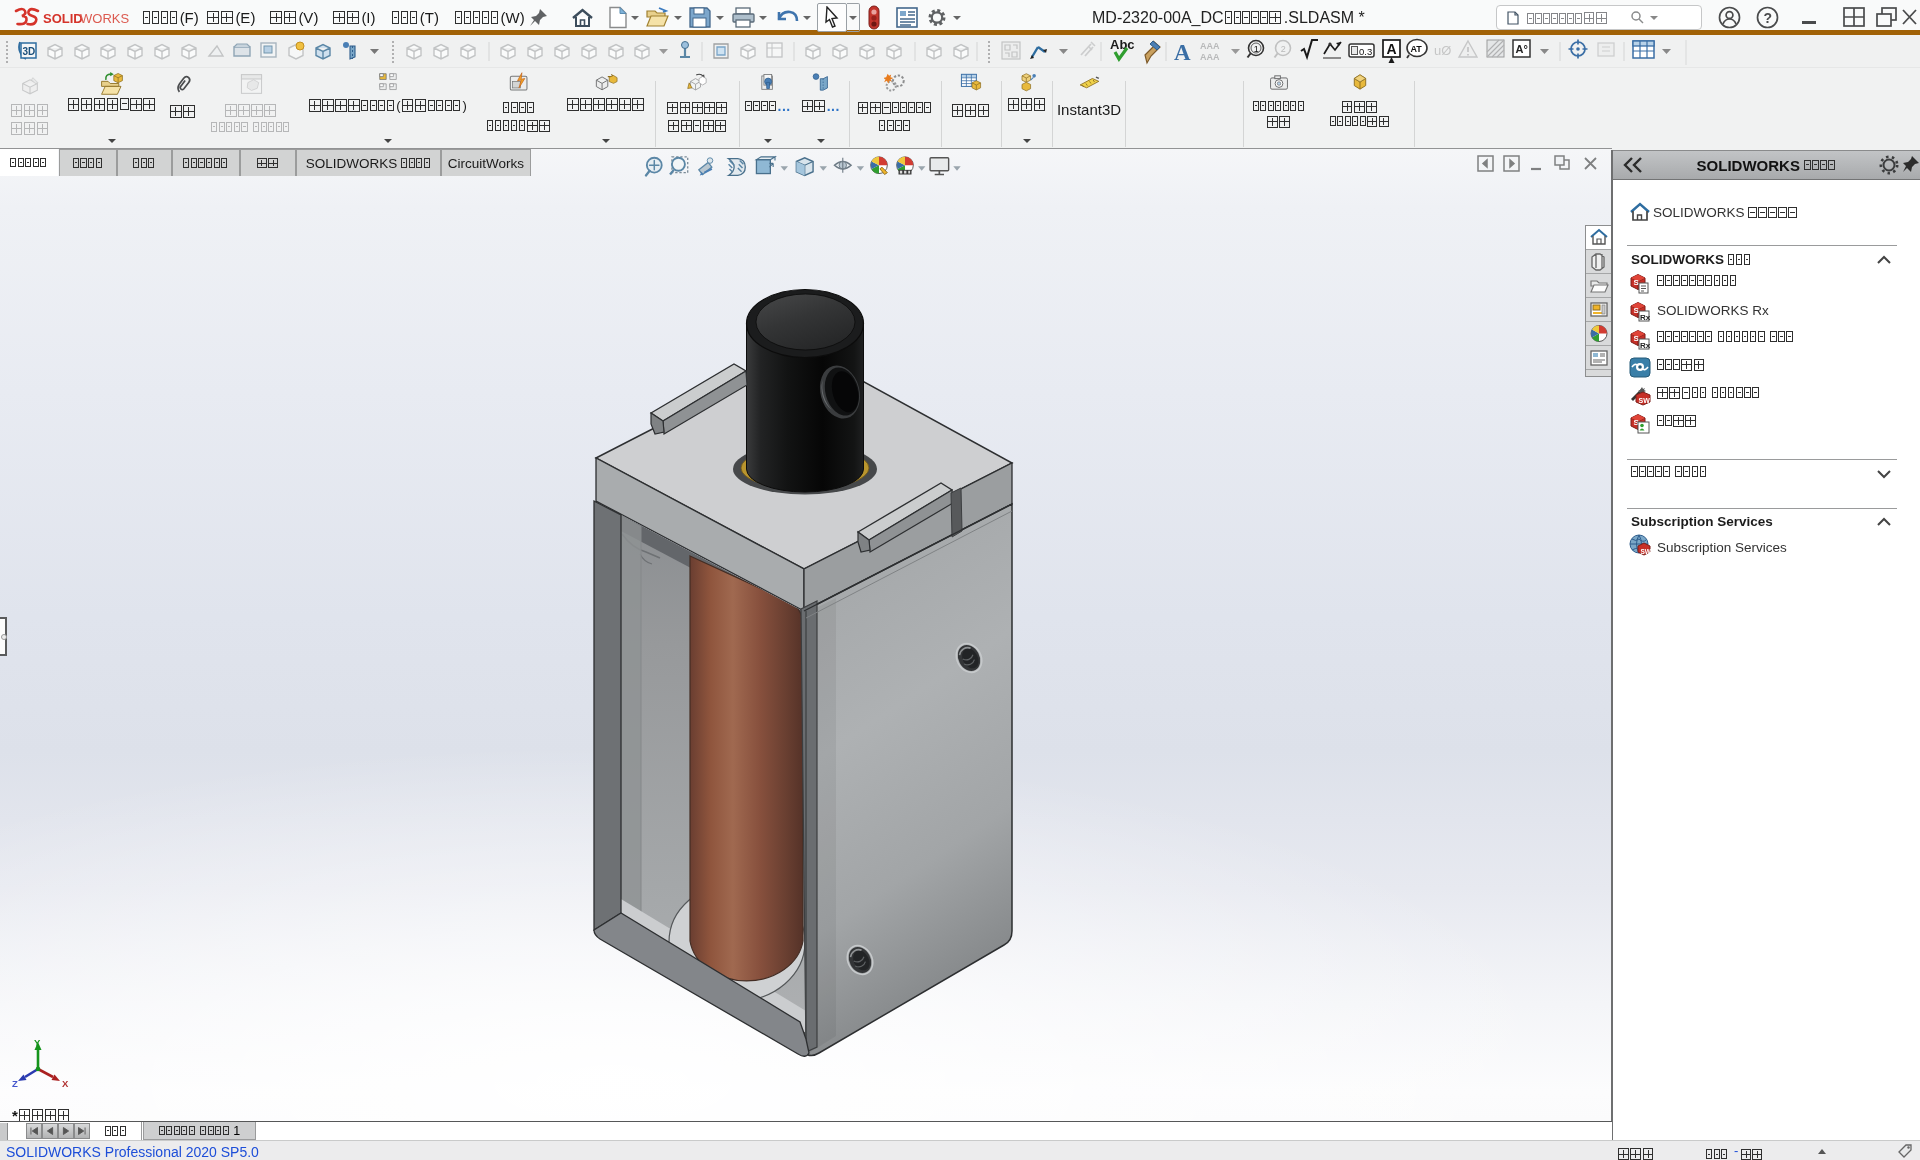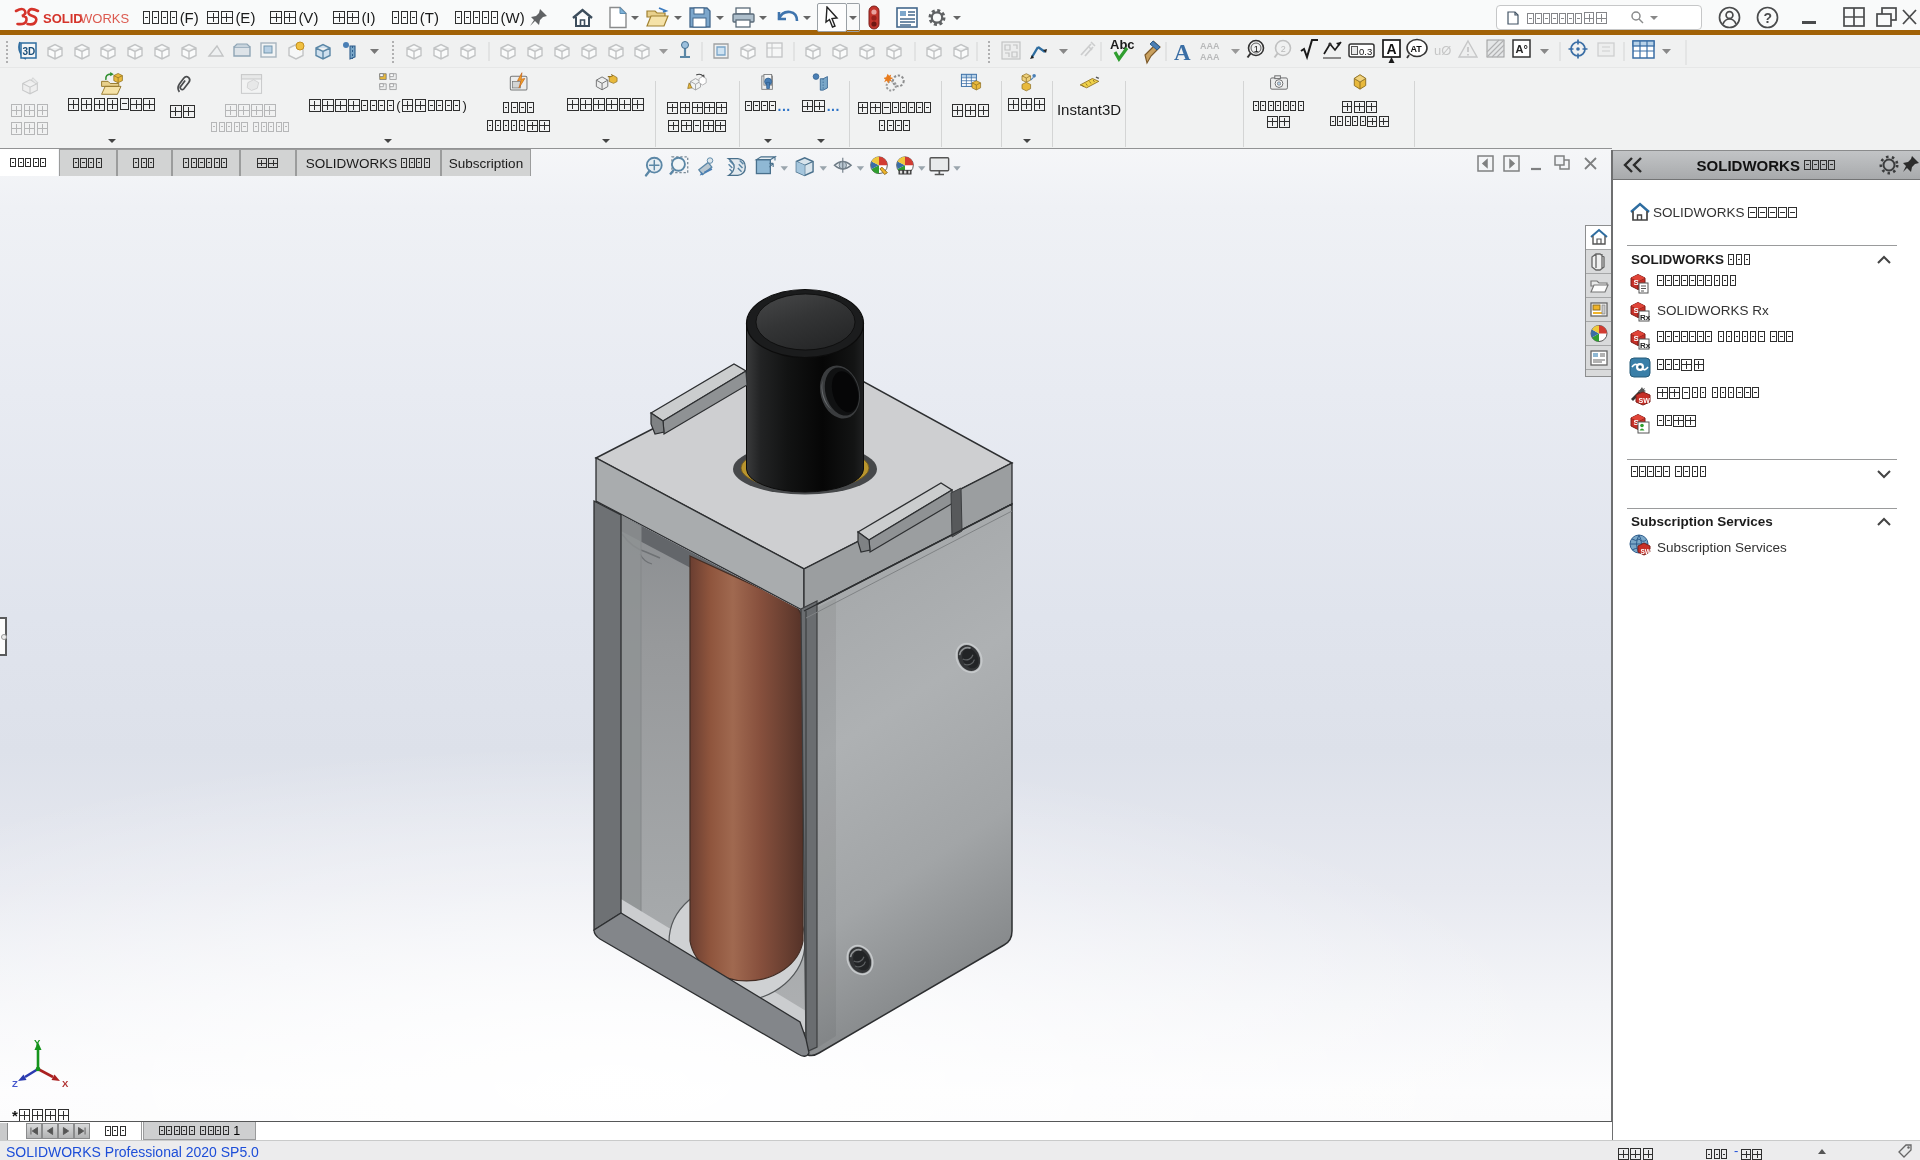--- a/index.html
+++ b/index.html
@@ -148,20 +148,28 @@
       <svg width="25" height="23" viewBox="0 0 25 23" style="position:absolute;left:895px;top:6px">
         <rect x="2" y="2" width="20" height="19" fill="#fff" stroke="#44688c" stroke-width="1.6"></rect>
         <rect x="5" y="5" width="6" height="5" fill="#7da7cc"></rect>
         <path d="M13 6 h7 M13 9 h7 M5 13 h15 M5 16 h15 M5 19 h11" stroke="#44688c" stroke-width="1.4"></path>
       </svg>
       <svg width="24" height="23" viewBox="0 0 24 23" style="position:absolute;left:925px;top:6px">
         <circle cx="12" cy="11.5" r="7" fill="none" stroke="#5f6163" stroke-width="3" stroke-dasharray="3 2.5"></circle>
         <circle cx="12" cy="11.5" r="5.2" fill="none" stroke="#5f6163" stroke-width="2.2"></circle>
       </svg>
       <span class="caret" style="position:absolute;left:953px;top:16px;border-top-color:#666"></span>
+      <div class="menu" style="left:1092px;font-size:16px;color:#222">MD-2320-00A_DC<span class="jp j15" style="margin:0 1px">
+          <i class="a"></i>
+          <i class="a"></i>
+          <i class="a"></i>
+          <i class="a"></i>
+          <i class="a"></i>
+          <i class="k"></i>
+        </span>.SLDASM&nbsp;*</div>
       <div id="search">
 <svg width="16" height="16" viewBox="0 0 16 16" style="margin-left:8px">
           <path d="M3 2 h7 l3 3 v9 H3z" fill="#fff" stroke="#456" stroke-width="1.2"></path>
           <path d="M10 2 v3 h3" fill="none" stroke="#456" stroke-width="1.2"></path>
         </svg>
 <span style="margin-left:6px"><span class="jp j13 mid">
             <i class="a"></i>
             <i class="a"></i>
             <i class="a"></i>
             <i class="a"></i>
@@ -783,21 +791,21 @@
       </div>
       <div class="tab" style="left:296px;width:145px">
         <span style="margin-right:4px">SOLIDWORKS</span>
         <span class="jp j12">
           <i class="a"></i>
           <i class="a"></i>
           <i class="a"></i>
           <i class="a"></i>
         </span>
       </div>
-      <div class="tab" style="left:441px;width:90px">Subscription</div>
+      <div class="tab" style="left:441px;width:90px">CircuitWorks</div>
       <svg width="320" height="26" viewBox="0 0 340 28" style="position:absolute;left:641px;top:6px">
         <g stroke-linecap="round">
           <circle cx="12" cy="11" r="8" fill="#e8eef3" stroke="#5b87a6" stroke-width="2"></circle>
           <path d="M7 17 l-4 5" stroke="#5b87a6" stroke-width="2.5"></path>
           <path d="M12 6 v10 M7 11 h10" stroke="#5b87a6" stroke-width="1.6"></path>
         </g>
         <g transform="translate(27,0)">
           <rect x="4" y="2" width="17" height="17" fill="none" stroke="#7a8a96" stroke-dasharray="2.5 2" stroke-width="1.4"></rect>
           <circle cx="11" cy="10" r="7" fill="#f2f5f7" stroke="#5b87a6" stroke-width="2"></circle>
           <path d="M6 16 l-4 5" stroke="#5b87a6" stroke-width="2.5"></path>

